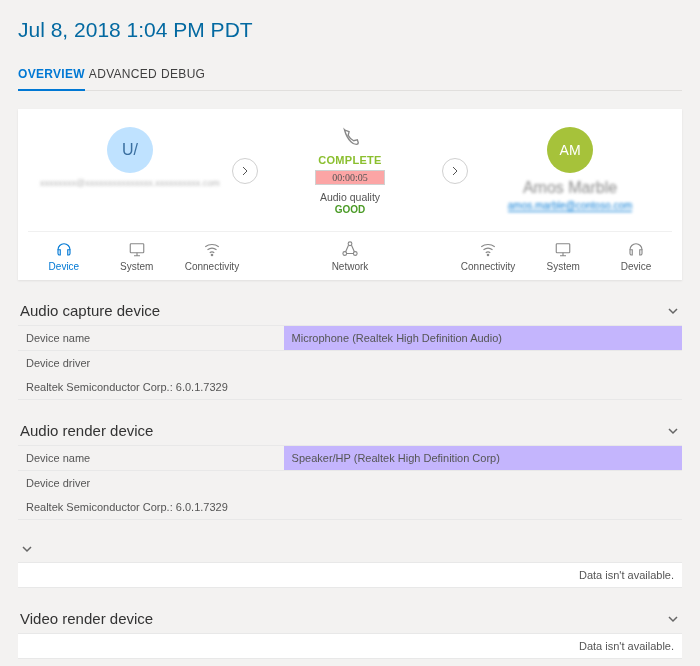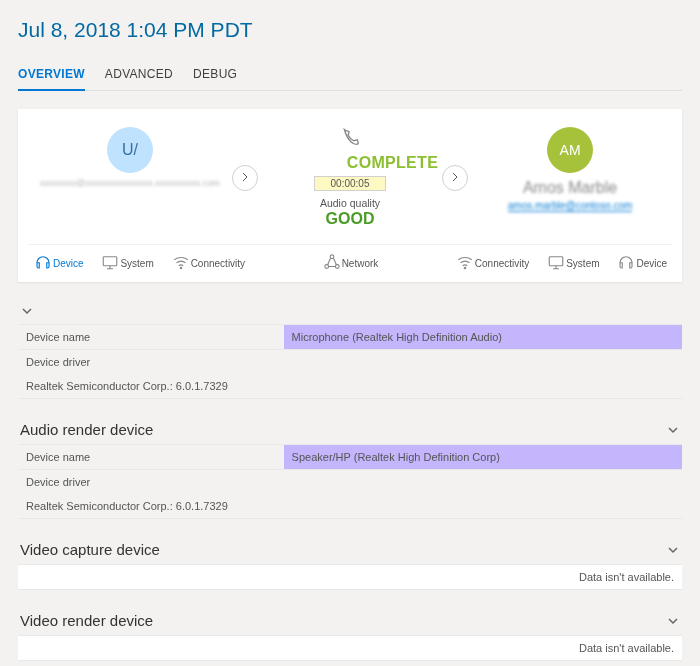--- a/index.html
+++ b/index.html
@@ -16,21 +16,21 @@
     padding: 18px 18px 0 18px;
   }
   .page-title {
     font-size: 21px;
     font-weight: 400;
     color: #0369a1;
     margin-bottom: 18px;
   }
   .tabs {
     display: flex;
-    gap: 20px;
+    gap: 4px;
     border-bottom: 1px solid #e1dfdd;
     margin-bottom: 16px;
   }
   .tab {
     font-size: 12px;
     letter-spacing: 0.3px;
     color: #404040;
     padding: 6px 0 8px 0;
     cursor: pointer;
     border-bottom: 2px solid transparent;
@@ -117,61 +117,62 @@
   }
   .arrow-btn svg { width: 10px; height: 10px; stroke: #555; }
   .phone-icon {
     width: 22px; height: 22px;
     display: inline-block;
     margin-bottom: 2px;
   }
   .phone-icon svg { stroke:#888; fill:none; stroke-width:1.5; }
   .status-complete {
     color: #8bbf2f;
-    font-size: 16px;
+    font-size: 11px;
     font-weight: 700;
     letter-spacing: 0.3px;
     margin-top: 2px;
-    text-align: right;
   }
   .duration-box {
     display: inline-block;
     border: 1px solid #d0d0d0;
     padding: 1px 16px;
     font-size: 10px;
     color: #555;
     margin-top: 4px;
-    background: #fef9c3;
+    background: #fca5a5;
+    font-family: Liberation Serif, serif;
   }
   .aq-label {
     font-size: 10.5px;
     color: #555;
     margin-top: 6px;
   }
   .aq-value {
     color: #4b9b27;
-    font-size: 16px;
+    font-size: 10px;
     font-weight: 700;
     margin-top: 1px;
   }
   .cat-row {
     display: flex;
     margin-top: 16px;
     border-top: 1px solid #f0f0f0;
     padding-top: 8px;
   }
   .cat-group {
     flex: 1 1 0;
     display: flex;
     justify-content: space-evenly;
     gap: 12px;
   }
   .cat-group.center { flex: 0.9 1 0; justify-content: center; }
   .cat {
     display: flex;
+    flex-direction: column;
     align-items: center;
     font-size: 10px;
     color: #555;
     cursor: pointer;
     min-width: 50px;
   }
   .cat.active { color: #0078d4; }
   .cat-icon {
     width: 20px; height: 18px;
     margin-bottom: 3px;
@@ -348,20 +349,21 @@
             </div>
             <div>Device</div>
           </div>
         </div>
     </div>
   </div>
 
   <div id="sections">
       <div class="sect">
         <div class="sect-header">
+          <span>Audio capture device</span>
           <span class="chev-down"><svg viewBox="0 0 14 14">
               <path d="M3 5l4 4 4-4"></path>
             </svg></span>
         </div>
         <div class="kv">
           <div class="k">Device name</div>
           <div class="v">Microphone (Realtek High Definition Audio)</div>
         </div>
         <div class="kv alt">
           <div class="k">Device driver</div>
@@ -379,21 +381,20 @@
           <div class="k">Device name</div>
           <div class="v">Speaker/HP (Realtek High Definition Corp)</div>
         </div>
         <div class="kv alt">
           <div class="k">Device driver</div>
           <div class="v">Realtek Semiconductor Corp.: 6.0.1.7329</div>
         </div>
       </div>
       <div class="sect">
         <div class="sect-header">
-          <span>Video capture device</span>
           <span class="chev-down"><svg viewBox="0 0 14 14">
               <path d="M3 5l4 4 4-4"></path>
             </svg></span>
         </div>
         <div class="kv single">
           <div class="k">Data isn't available.</div>
         </div>
       </div>
       <div class="sect">
         <div class="sect-header">

